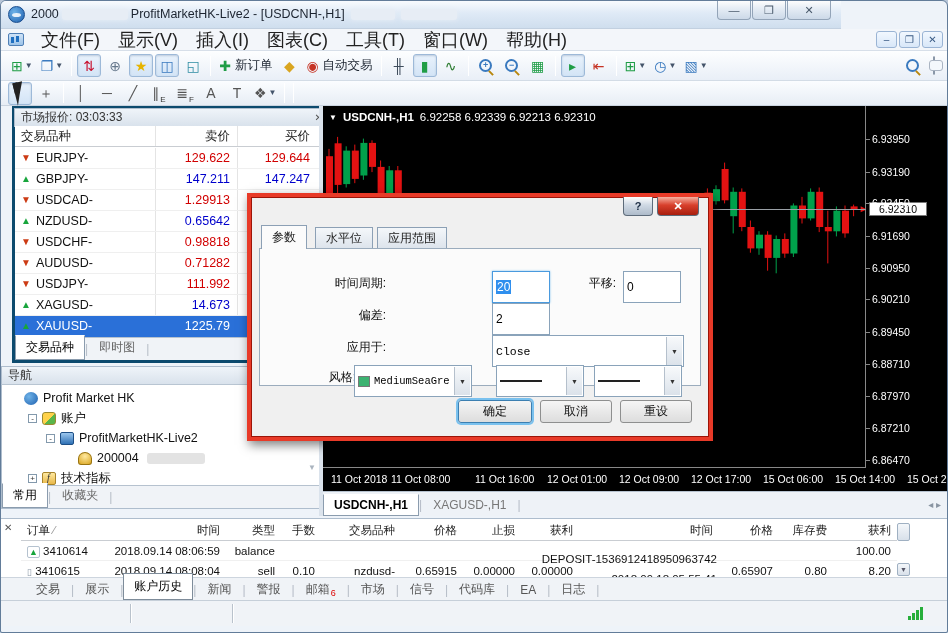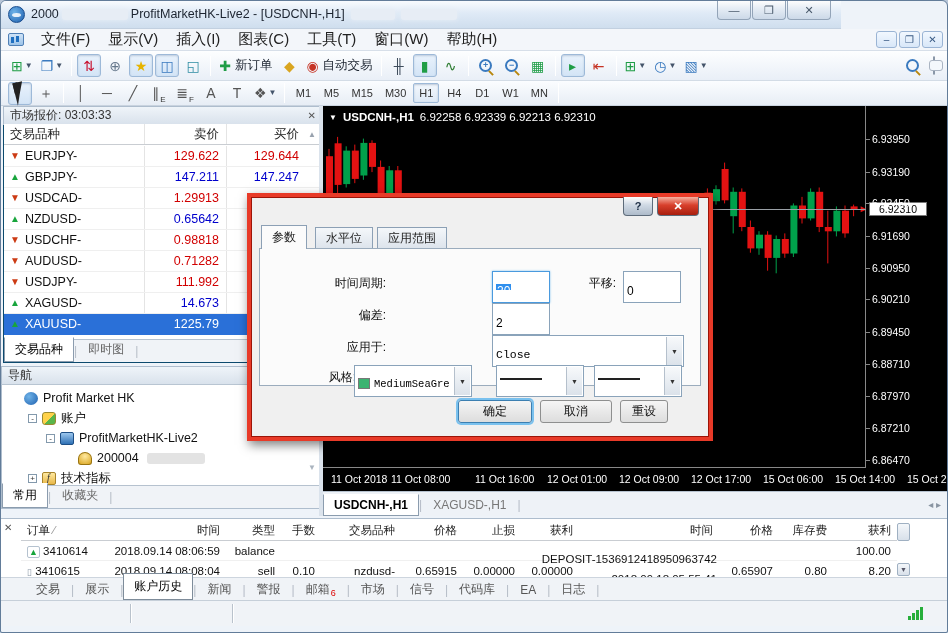--- a/index.html
+++ b/index.html
@@ -10,21 +10,21 @@
   #titlebar{left:0;top:0;width:840px;height:28px;background:linear-gradient(180deg,#f8fbfe,#dfeaf6 45%,#cfdeee);border-bottom:1px solid #c2d0e0;}
   .logo{left:7px;top:5px;width:17px;height:17px;border-radius:50%;background:radial-gradient(circle at 35% 35%,#6fb3e8,#1d5fae);border:1px solid #174b8c;}
   .logo::after{content:"";position:absolute;left:3px;top:6px;width:9px;height:4px;border-radius:50%;background:#fff;opacity:.85;}
   #title-text{left:30px;top:6px;font-size:12.5px;color:#1c2430;white-space:nowrap;}
   .smear{display:inline-block;height:11px;border-radius:3px;background:#e7edf5;box-shadow:0 0 4px #e7edf5;vertical-align:middle;margin:0 3px;}
   .cap-btn{height:19px;border:1px solid #93a4b8;border-top:none;border-radius:0 0 4px 4px;background:linear-gradient(180deg,#fdfdfd,#e6edf5 40%,#ccd9e8);color:#4a5a6c;font-size:11px;display:flex;align-items:center;justify-content:center;}
   
   #menubar{left:0;top:28px;width:948px;height:22px;background:#f3f6fa;border-bottom:1px solid #d7dfe9;display:flex;align-items:center;}
   .menu-ico{width:16px;height:13px;margin:0 8px 0 7px;background:linear-gradient(180deg,#cfe3f7,#9cc3e8);border:1px solid #4f7fb5;border-radius:2px;position:relative;}
   .menu-ico::after{content:"";position:absolute;left:2px;top:3px;width:3px;height:6px;background:#1f6fc0;box-shadow:5px -1px 0 #1f6fc0;}
-  .menu-item{padding:4px 9px;font-size:15px;color:#222;}
+  .menu-item{padding:4px 9px;font-size:18px;color:#222;}
   #child-controls{position:absolute;right:6px;top:2px;display:flex;gap:2px;}
   .child-btn{width:21px;height:17px;border:1px solid #9ab4d4;border-radius:3px;background:linear-gradient(180deg,#f2f8ff,#d8e7f8);color:#3a5b85;font-size:10px;display:flex;align-items:center;justify-content:center;}
   
   #toolbar1{left:0;top:50px;width:948px;height:30px;background:linear-gradient(180deg,#fdfeff,#e9eff7);border-bottom:1px solid #d3dce6;display:flex;align-items:center;padding-left:6px;}
   #toolbar2{left:0;top:80px;width:948px;height:25px;background:linear-gradient(180deg,#fbfdff,#e7edf5);border-bottom:1px solid #c9d3df;display:flex;align-items:center;padding-left:6px;}
   .tsep{width:1px;height:20px;background:#c4cedb;margin:0 4px;border-right:1px solid #fff;}
   .tbtn{min-width:24px;height:23px;padding:0 2px;margin:0 1px;display:flex;align-items:center;justify-content:center;border:1px solid transparent;border-radius:3px;font-size:14px;line-height:1;}
   .tbtn.pressed{background:linear-gradient(180deg,#e9f2fc,#d3e4f6);border-color:#9db9d8;box-shadow:inset 0 1px 2px rgba(60,90,130,.25);}
   .tbtn .lbl{font-size:12.5px;color:#1c2430;margin-left:4px;}
   .dd{font-size:8px;color:#44546a;margin-left:2px;}
@@ -32,21 +32,21 @@
   .lens{width:13px;height:13px;border:2px solid #3a7abf;border-radius:50%;position:relative;display:flex;align-items:center;justify-content:center;font-size:9px;font-weight:bold;color:#3a7abf;}
   .lens::after{content:"";position:absolute;right:-4px;bottom:-4px;width:6px;height:2px;background:#b8860b;transform:rotate(45deg);}
   .chat{width:16px;height:11px;border:1.5px solid #8a97a8;border-radius:3px;position:relative;}
   .chat::after{content:"";position:absolute;left:-5px;top:3px;width:12px;height:9px;border:1.5px solid #aab4c2;border-radius:3px;background:#f4f8fc;}
   .cursor-ico{width:0;height:0;border-left:5px solid #222;border-right:5px solid transparent;border-bottom:12px solid transparent;border-top:11px solid #222;transform:rotate(-14deg);}
   .tf-btn{min-width:26px;height:20px;margin:0 1px;padding:0 4px;display:flex;align-items:center;justify-content:center;font-size:11px;color:#333;border:1px solid transparent;border-radius:2px;}
   .tf-btn.pressed{background:linear-gradient(180deg,#f4f8fd,#dde9f6);border-color:#9db9d8;box-shadow:inset 0 1px 2px rgba(60,90,130,.3);}
   
   .panel-title{height:19px;background:linear-gradient(180deg,#eff4f9,#d9e2ec);border:1px solid #aebdcd;border-bottom:1px solid #b8c5d2;font-size:12px;color:#333;display:flex;align-items:center;padding:0 6px;}
   .close-x{margin-left:auto;font-size:10px;color:#555;}
-  #mw{left:2px;top:105px;width:320px;height:257px;background:#fff;border:1px solid #0c4a6e;}
+  #mw{left:11px;top:105px;width:320px;height:257px;background:#fff;border:3px solid #0c4a6e;}
   .mw-row{position:absolute;left:0;width:318px;height:21px;font-size:12.5px;display:flex;align-items:center;border-bottom:1px solid #efefef;}
   .mw-sym{width:140px;padding-left:6px;display:flex;align-items:center;gap:5px;color:#111;}
   .mw-sell,.mw-buy{width:82px;text-align:right;padding-right:7px;}
   .mw-buy{width:80px;}
   .arr{font-size:10px;line-height:1;}
   .colline{position:absolute;top:0;bottom:0;width:1px;background:#e4e4e4;}
   .mw-head{font-size:12.5px;color:#222;border-bottom:1px solid #c9cdd2;background:#fff;}
   .tabs-strip{position:absolute;display:flex;align-items:flex-end;font-size:12px;color:#666;background:#f0f3f7;border-top:1px solid #b6c2cf;width:100%;}
   .tab{padding:3px 10px;border:1px solid transparent;}
   .tab.active{background:#fff;border-color:#8b9cae;border-top-color:#fff;margin-top:-1px;color:#000;}
@@ -70,21 +70,21 @@
   
   #dlg{left:246px;top:192px;width:466px;height:248px;border:4px solid #e83a28;box-shadow:0 0 0 1px #9c1408 inset,2px 4px 10px rgba(0,0,0,.5);background:#f0f0f0;}
   #dlg-title{left:0;top:0;width:458px;height:26px;background:linear-gradient(180deg,#101010,#4e4e4e 52%,#1a1a1a);color:#fff;font-size:12px;display:flex;align-items:center;padding-left:10px;}
   .dlg-cap{position:absolute;top:0;height:19px;border:1px solid #5d6b7a;border-top:none;border-radius:0 0 4px 4px;display:flex;align-items:center;justify-content:center;font-size:11px;}
   #dlg-help{right:56px;width:30px;background:linear-gradient(180deg,#fefefe,#cfd9e4 45%,#aebbca);color:#1c2d44;font-weight:bold;}
   #dlg-close{right:10px;width:42px;background:linear-gradient(180deg,#f5b0a0,#d8402c 45%,#a81e0e);color:#fff;font-weight:bold;}
   .dlg-tab{position:absolute;top:30px;height:21px;padding:0 10px;font-size:12px;color:#222;display:flex;align-items:center;background:linear-gradient(180deg,#f4f7fa,#dde4ec);border:1px solid #8ca0b5;border-bottom:none;}
   .dlg-tab.active{background:#fbfbfb;height:24px;top:28px;z-index:2;}
   #dlg-page{left:8px;top:51px;width:442px;height:138px;background:#fbfbfb;border:1px solid #9bacbd;}
   .f-label{position:absolute;font-size:12px;color:#111;text-align:right;}
-  .txt{position:absolute;height:32px;background:#fff;border:1px solid #8aa3ba;font-size:12px;display:flex;padding:12px 3px;}
+  .txt{position:absolute;height:32px;background:#fff;border:1px solid #8aa3ba;font-size:12px;display:flex;align-items:center;padding:0 3px;}
   .txt.focus{border-color:#4a9ade;box-shadow:0 0 2px #7fc0ee;}
   .hl{background:#2f8fee;color:#fff;padding:0 1px;}
   .mono{font-family:"Liberation Mono",monospace;font-size:11.5px;}
   .ddbtn{position:absolute;right:1px;top:1px;bottom:1px;width:16px;background:linear-gradient(180deg,#f7f9fb,#dbe2ea);border-left:1px solid #b5c0cc;display:flex;align-items:center;justify-content:center;font-size:7px;color:#333;}
   .swatch{width:12px;height:11px;border:1px solid #777;margin-right:4px;}
   .lineglyph{width:42px;height:2px;background:#222;}
   .dlg-btn{position:absolute;top:203px;width:74px;height:23px;border:1px solid #8e8f8f;border-radius:3px;background:linear-gradient(180deg,#f5f5f5,#dddddd);font-size:12px;display:flex;align-items:center;justify-content:center;color:#111;}
   .dlg-btn.default{box-shadow:0 0 0 2px #7ac1ee;border-color:#3c7fb1;}
   
   #terminal{left:0;top:517px;width:948px;height:82px;background:#fff;border-top:1px solid #aebdcd;}
@@ -264,31 +264,20 @@
         </span>
         <span class="tbtn">
           <span style="color:#555">T</span>
         </span>
         <span class="tbtn">
           <span style="color:#555">❖</span>
           <span class="dd">▼</span>
         </span>
       </span>
     <span class="tsep"></span>
-    <span id="tfbar" style="display:flex;align-items:center">
-        <span class="tf-btn">M1</span>
-        <span class="tf-btn">M5</span>
-        <span class="tf-btn">M15</span>
-        <span class="tf-btn">M30</span>
-        <span class="tf-btn pressed">H1</span>
-        <span class="tf-btn">H4</span>
-        <span class="tf-btn">D1</span>
-        <span class="tf-btn">W1</span>
-        <span class="tf-btn">MN</span>
-      </span>
     <span class="tsep"></span>
   </div>
 
   <div id="mw" class="abs">
     <div class="panel-title" style="margin:-1px">
       <span>市场报价: 03:03:33</span>
       <span class="close-x">✕</span>
     </div>
     <div id="mw-body" style="position:relative">
         <div class="mw-row mw-head" style="top:0">
@@ -633,21 +622,21 @@
         <span class="lineglyph"></span>
         <span class="ddbtn">▼</span>
       </div>
       <div class="txt" style="left:334px;top:116px;width:88px">
         <span class="lineglyph"></span>
         <span class="ddbtn">▼</span>
       </div>
     </div>
     <div class="dlg-btn default" style="left:207px">确定</div>
     <div class="dlg-btn" style="left:289px;width:72px">取消</div>
-    <div class="dlg-btn" style="left:369px;width:48px">重设</div>
+    <div class="dlg-btn" style="left:369px;width:72px">重设</div>
   </div>
 
   <div id="terminal" class="abs">
     <div id="term-close" class="abs">✕</div>
     <div id="dock-handle" class="abs"></div>
     <div id="term-table" class="abs">
         <div class="trow head">
           <span class="tcell left">订单 <span style="color:#999">∕</span></span>
           <span class="tcell">时间</span>
           <span class="tcell">类型</span>

